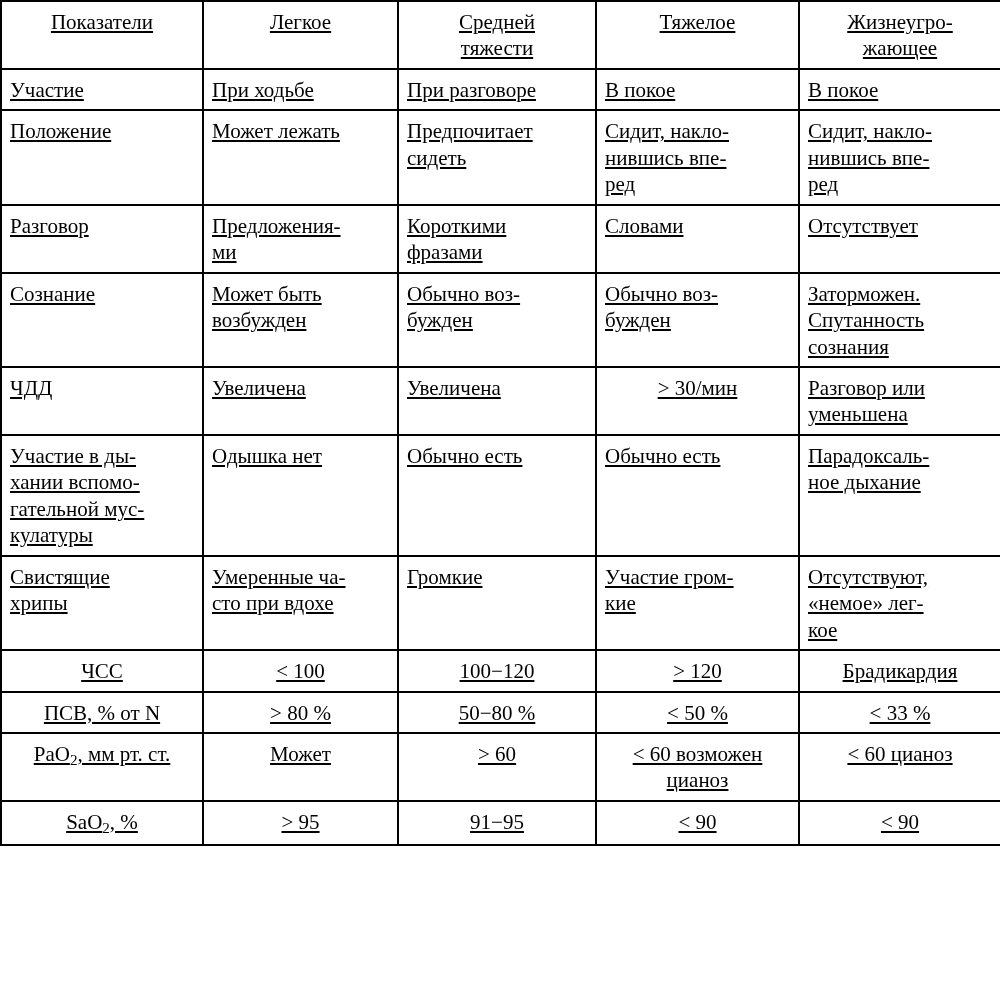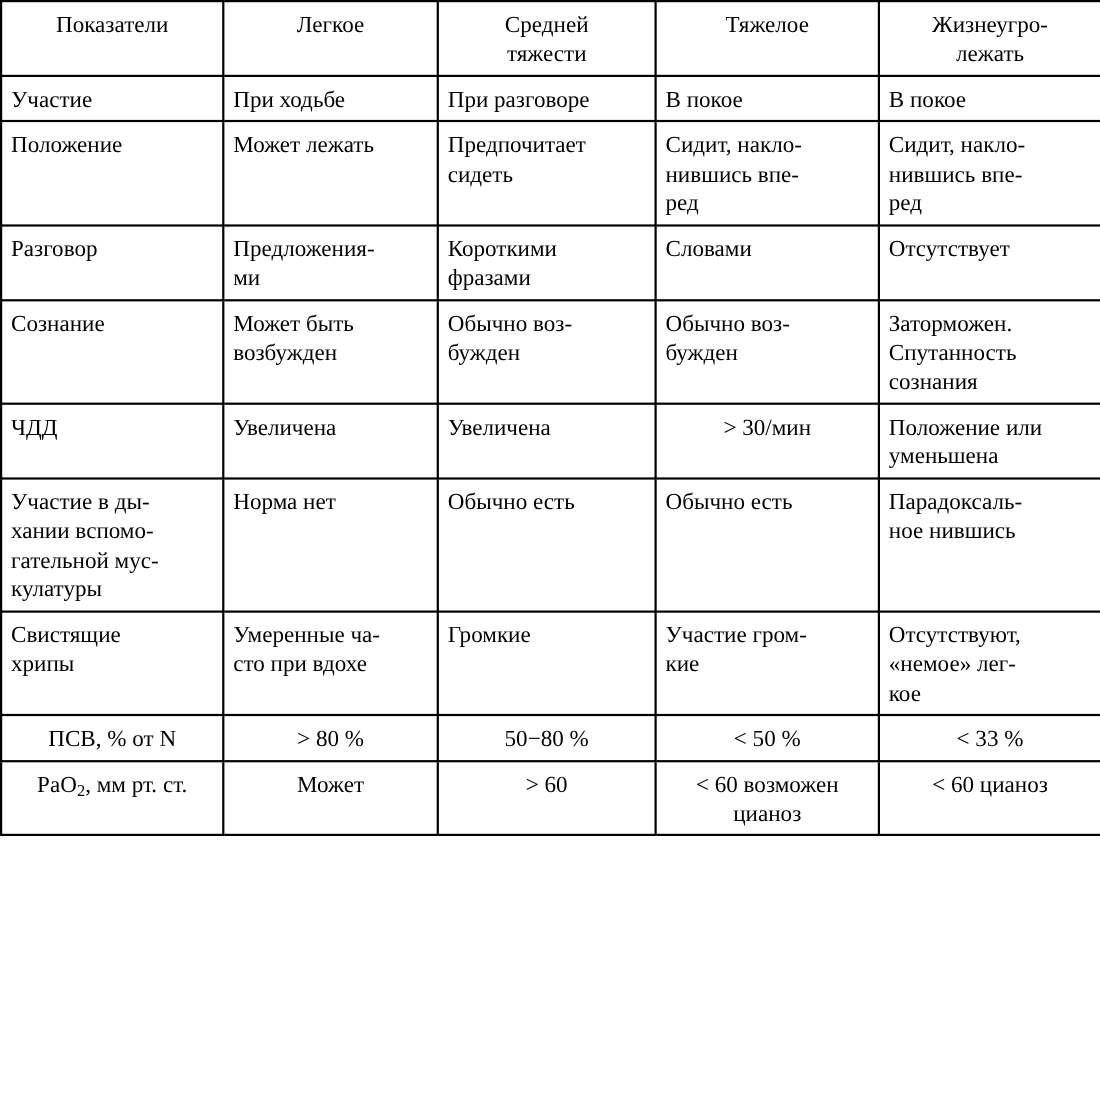--- a/index.html
+++ b/index.html
@@ -11,20 +11,21 @@
     width: 1000px;
     height: 1007px;
     font-family: "Liberation Serif", "DejaVu Serif", serif;
     color: #000000;
     overflow: hidden;
   }
   .sheet {
     width: 1000px;
     height: 1007px;
     box-sizing: border-box;
+    text-decoration: underline;
   }
   table.severity-table {
     border-collapse: collapse;
     width: 1000px;
     table-layout: fixed;
   }
   table.severity-table td,
   table.severity-table th {
     border: 2px solid #000000;
     vertical-align: top;
@@ -72,21 +73,21 @@
         <col class="c4">
     </colgroup>
     <thead>
       <tr>
         <td class="hyph">Показатели</td>
         <td class="hyph">Легкое</td>
         <td class="hyph">Средней
 тяжести</td>
         <td class="hyph">Тяжелое</td>
         <td class="hyph">Жизнеугро-
-лежать</td>
+жающее</td>
       </tr>
     </thead>
     <tbody id="table-body">
         <tr>
           <td class="hyph">Участие</td>
           <td class="hyph">При ходьбе</td>
           <td class="hyph">При разговоре</td>
           <td class="hyph">В покое</td>
           <td class="hyph">В покое</td>
         </tr>
@@ -121,56 +122,70 @@
 бужден</td>
           <td class="hyph">Заторможен.
 Спутанность
 сознания</td>
         </tr>
         <tr>
           <td class="hyph">ЧДД</td>
           <td class="hyph">Увеличена</td>
           <td class="hyph">Увеличена</td>
           <td class="hyph center-mid">&gt; 30/мин</td>
-          <td class="hyph">Положение или
+          <td class="hyph">Разговор или
 уменьшена</td>
         </tr>
         <tr>
           <td class="hyph">Участие в ды-
 хании вспомо-
 гательной мус-
 кулатуры</td>
-          <td class="hyph">Норма нет</td>
+          <td class="hyph">Одышка нет</td>
           <td class="hyph">Обычно есть</td>
           <td class="hyph">Обычно есть</td>
           <td class="hyph">Парадоксаль-
-ное нившись</td>
+ное дыхание</td>
         </tr>
         <tr>
           <td class="hyph">Свистящие
 хрипы</td>
           <td class="hyph">Умеренные ча-
 сто при вдохе</td>
           <td class="hyph">Громкие</td>
           <td class="hyph">Участие гром-
 кие</td>
           <td class="hyph">Отсутствуют,
 «немое» лег-
 кое</td>
+        </tr>
+        <tr>
+          <td class="hyph center-mid">ЧСС</td>
+          <td class="hyph center-mid">&lt; 100</td>
+          <td class="hyph center-mid">100−120</td>
+          <td class="hyph center-mid">&gt; 120</td>
+          <td class="hyph center-mid">Брадикардия</td>
         </tr>
         <tr>
           <td class="hyph center-mid">ПСВ, % от N</td>
           <td class="hyph center-mid">&gt; 80 %</td>
           <td class="hyph center-mid">50−80 %</td>
           <td class="hyph center-mid">&lt; 50 %</td>
           <td class="hyph center-mid">&lt; 33 %</td>
         </tr>
         <tr>
           <td class="hyph center-mid">PaO<sub>2</sub>, мм рт. ст.</td>
           <td class="hyph center-mid">Может</td>
           <td class="hyph center-mid">&gt; 60</td>
           <td class="hyph center-mid">&lt; 60 возможен
 цианоз</td>
           <td class="hyph center-mid">&lt; 60 цианоз</td>
         </tr>
+        <tr>
+          <td class="hyph center-mid">SaO<sub>2</sub>, %</td>
+          <td class="hyph center-mid">&gt; 95</td>
+          <td class="hyph center-mid">91−95</td>
+          <td class="hyph center-mid">&lt; 90</td>
+          <td class="hyph center-mid">&lt; 90</td>
+        </tr>
       </tbody>
   </table>
 </div>
 
 </body></html>

